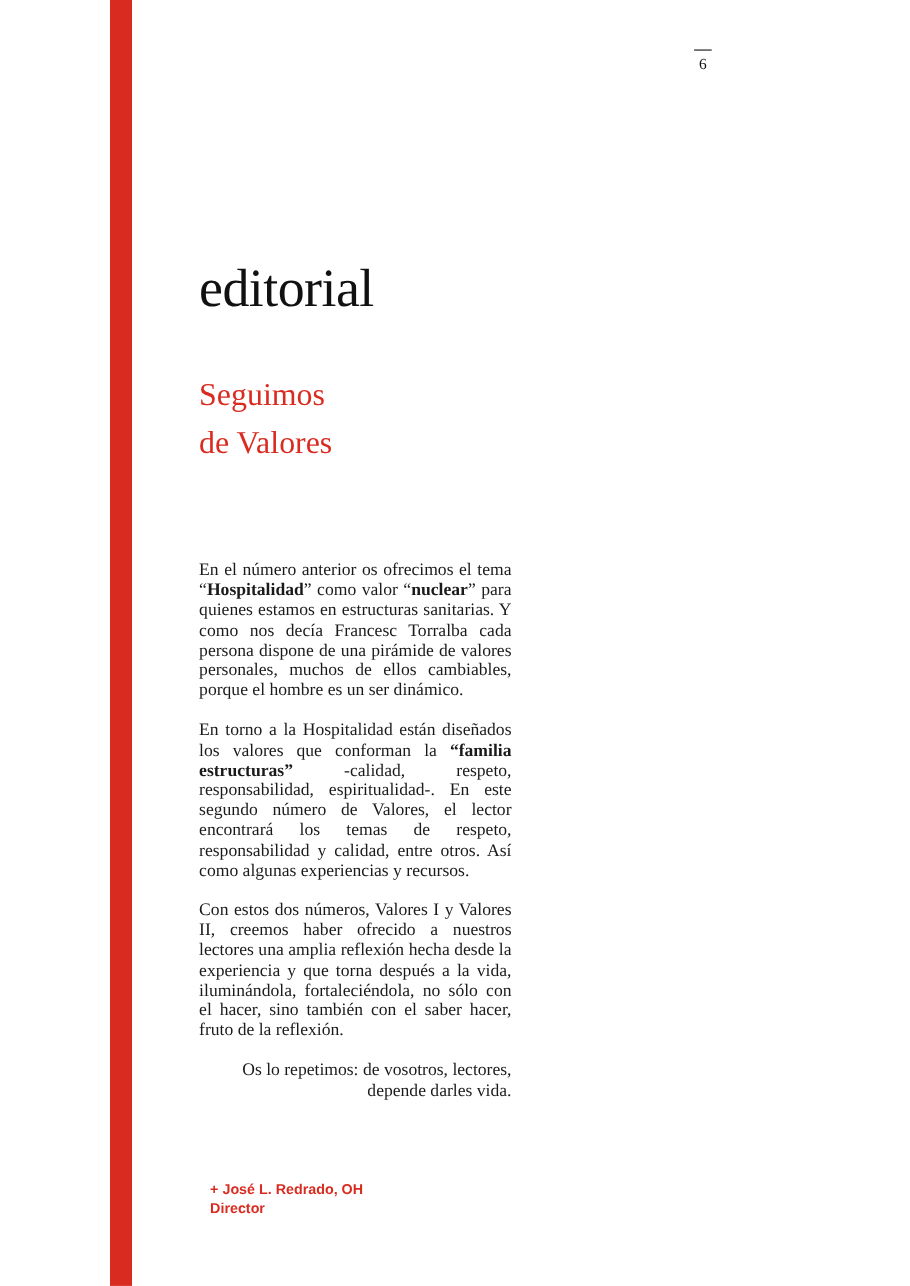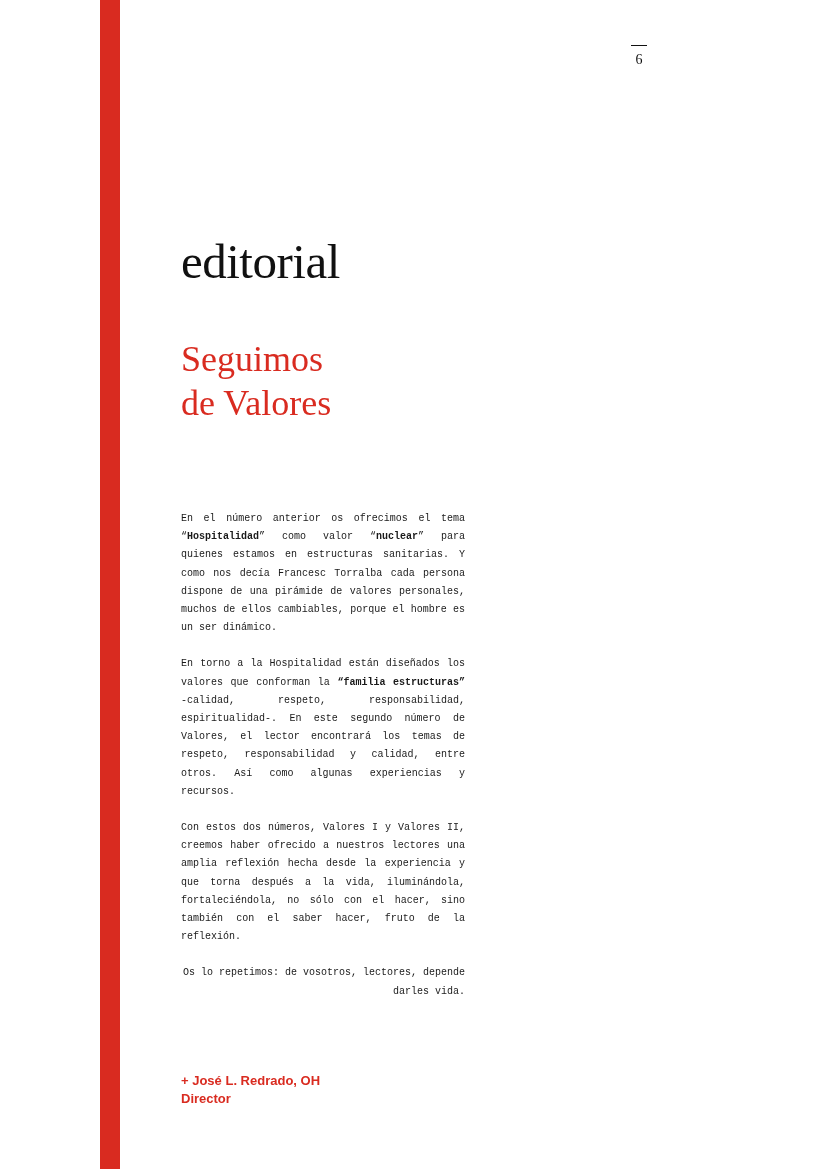--- a/index.html
+++ b/index.html
@@ -50,47 +50,47 @@
       letter-spacing: -0.5px;
       margin: 0;
       font-weight: normal;
     }
     .headline {
       position: absolute;
       left: 181px;
       top: 337px;
       width: 300px;
       font-family: "Liberation Serif", serif;
-      font-size: 36px;
+      font-size: 29px;
       line-height: 44px;
       color: #d92b20;
       margin: 0;
       font-weight: normal;
     }
     .headline span { display: block; }
     .body {
       position: absolute;
       left: 181px;
       top: 510px;
       width: 284px;
-      font-family: Liberation Mono, monospace;
-      font-size: 10px;
+      font-family: Liberation Serif, serif;
+      font-size: 16px;
       line-height: 18.2px;
       color: #1a1a1a;
     }
     .body p {
       margin: 0 0 18px 0;
       text-align: justify;
       hyphens: auto;
     }
     .body p.last { text-align: right; }
     .body b { font-weight: bold; }
     .signature {
       position: absolute;
-      left: 181px;
+      left: 191px;
       top: 1072px;
       font-family: "Liberation Sans", sans-serif;
       font-size: 13px;
       line-height: 18px;
       font-weight: bold;
       color: #d92b20;
     }
     .signature div { display: block; }
   </style>
 </head>

